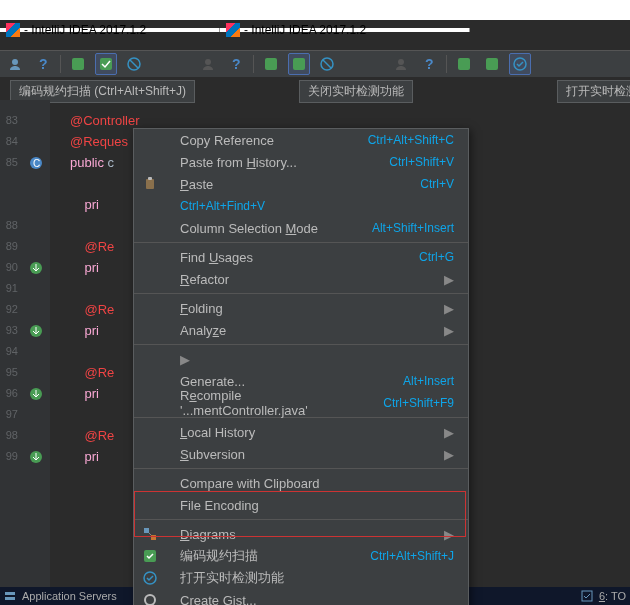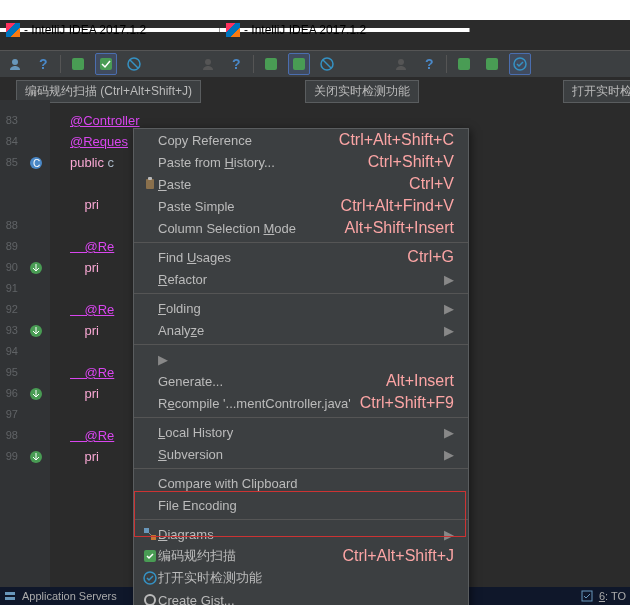--- a/index.html
+++ b/index.html
@@ -9,39 +9,39 @@
   .tb1 { width: 220px; border-right: 1px solid #999; }
   .tb2 { width: 250px; border-right: 1px solid #999; }
   .idea-ico { width: 14px; height: 14px; display: inline-block; background: linear-gradient(135deg, #fe315d 0 33%, #0074bd 33% 66%, #f97a12 66%); }
   .toolbar-row { display: flex; background: #3c3f41; border-top: 1px solid #555; border-bottom: 1px solid #2b2b2b; align-items: center; padding: 0 4px; height: 28px; gap: 6px; margin-top: 30px; }
   .tb-btn { width: 22px; height: 22px; display: flex; align-items: center; justify-content: center; border-radius: 2px; }
   .tb-sep { width: 1px; height: 18px; background: #555; }
   .tb-active { background: #4b6eaf44; border: 1px solid #4b6eaf; }
   svg { display: block; }
   .tooltip-row { display: flex; background: #2b2b2b; gap: 40px; padding: 2px 6px; height: 22px; align-items: flex-start; }
   .tooltip { background: #3c3f41; border: 1px solid #5a5d5f; color: #bbb; font-size: 12px; padding: 2px 8px; white-space: nowrap; }
-  .tip1 { margin-left: 10px; }
+  .tip1 { margin-left: 4px; }
   .tip2 { margin-left: 64px; }
   .tip3 { margin-left: 104px; }
   .editor { position: relative; display: flex; height: 510px; }
   .ruler { width: 22px; background: #313335; color: #606366; font-size: 11px; text-align: right; padding-right: 4px; padding-top: 10px; }
   .ruler div { height: 21px; line-height: 21px; }
   .gutter2 { width: 28px; background: #313335; padding-top: 10px; }
   .gutter2 div { height: 21px; display: flex; align-items: center; justify-content: center; }
   .code { padding-top: 10px; padding-left: 20px; font-family: "Consolas", monospace; font-size: 13px; line-height: 21px; }
   .code-line { height: 21px; white-space: pre; }
-  .ann { color: #d946ef; text-decoration: underline; }
+  .ann { color: #ef4444; }
   .kw { color: #f9a8d4; }
   .ident { color: #a9b7c6; }
   .punct { color: #cc7832; }
   .ctx-menu { position: absolute; left: 133px; top: 128px; width: 336px; background: #3c3f41; border: 1px solid #5a5d5f; box-shadow: 2px 2px 8px rgba(0,0,0,.5); z-index: 50; color: #bbbbbb; font-size: 13px; }
-  .menu-item { display: flex; align-items: center; height: 22px; padding: 0 14px 0 8px; gap: 0; }
+  .menu-item { display: flex; align-items: center; height: 22px; padding: 0 14px 0 8px; gap: 22px; }
   .menu-item .ico { width: 16px; height: 16px; display: flex; align-items: center; justify-content: center; }
   .menu-item .lbl { flex: 1; }
-  .menu-item .sc { color: #fca5a5; font-size: 16px; }
+  .menu-item .sc { color: #0ea5e9; font-size: 12px; }
   .menu-item .arrow { color: #888; }
   .menu-sep { height: 1px; background: #555; margin: 3px 0; }
   .highlight-box { position: absolute; border: 1px solid #cc3333; left: 134px; top: 491px; width: 332px; height: 46px; z-index: 60; pointer-events: none; }
   .statusbar { position: absolute; bottom: 0; left: 0; right: 0; height: 18px; background: #0f172a; display: flex; align-items: center; color: #aaa; font-size: 11px; padding: 0 4px; gap: 6px; }
   .statusbar .spacer { flex: 1; }
   .und { text-decoration: underline; }
 </style>
 </head>
 <body>
 
@@ -253,21 +253,20 @@
         <svg width="14" height="14">
           <rect x="3" y="2" width="8" height="10" rx="1" fill="#8a704c"></rect>
           <rect x="5" y="0" width="4" height="3" rx="1" fill="#bbb"></rect>
         </svg>
       </span>
       <span class="lbl"><span class="und">P</span><span>aste</span></span>
       <span class="sc">Ctrl+V</span>
     </div>
   <div class="menu-item">
       <span class="ico"></span>
-      <span class="lbl">Paste Simple</span>
       <span class="sc">Ctrl+Alt+Find+V</span>
     </div>
   <div class="menu-item">
       <span class="ico"></span>
       <span class="lbl"><span>Column Selection </span><span class="und">M</span><span>ode</span></span>
       <span class="sc">Alt+Shift+Insert</span>
     </div>
   <div class="menu-sep"></div>
   <div class="menu-item">
       <span class="ico"></span>

